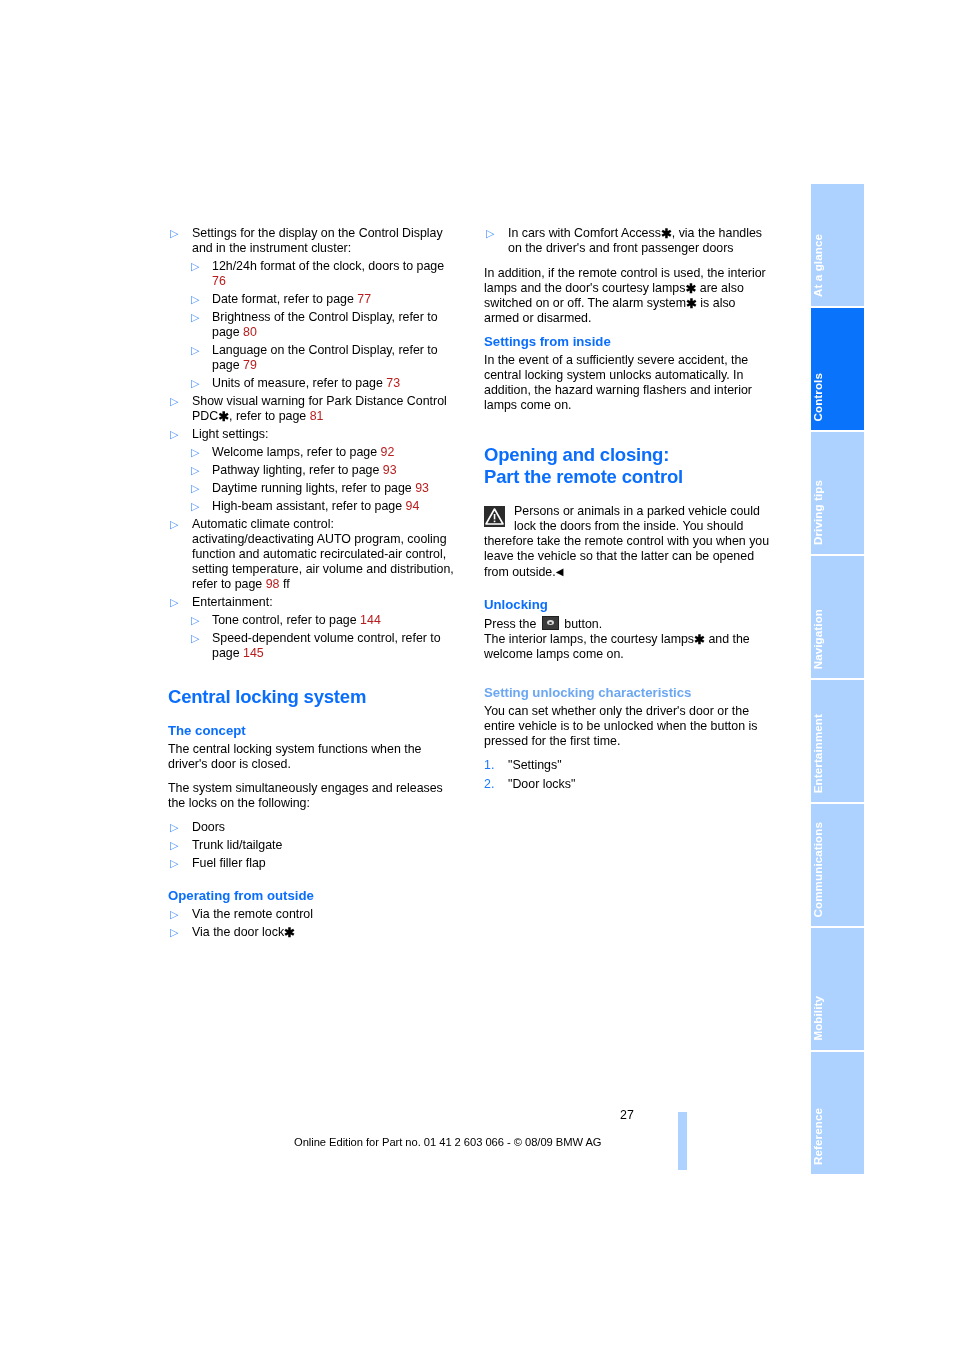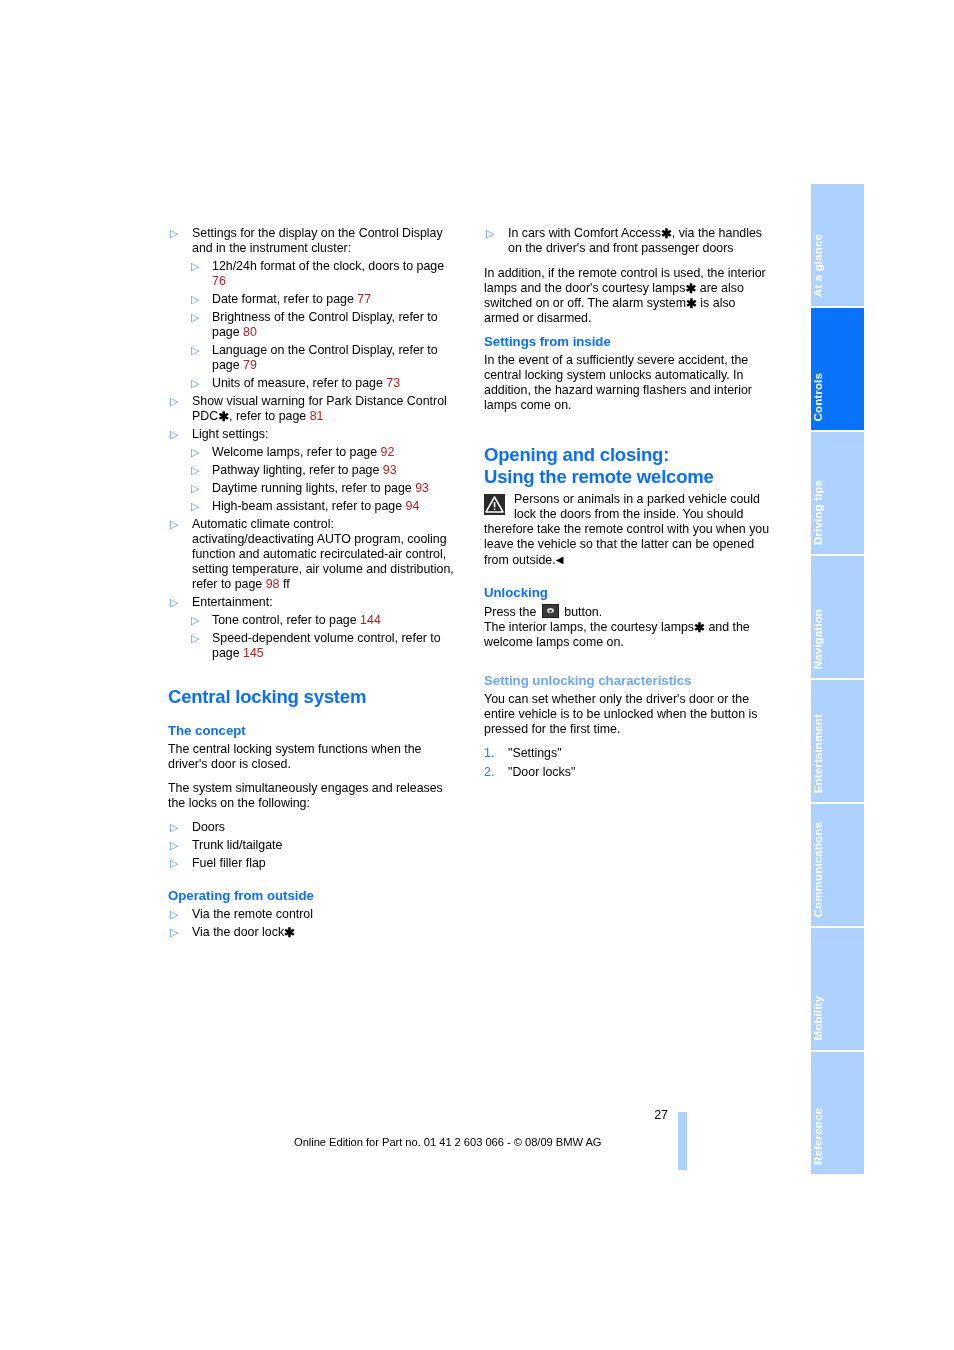--- a/index.html
+++ b/index.html
@@ -85,21 +85,21 @@
 
   
   h1.h-main {
     font-size: 18.5px;
     line-height: 22px;
     font-weight: bold;
     color: #0a6efd;
     margin: 0 0 14px 0;
     letter-spacing: -0.2px;
   }
-  h1.h-main.two-line { margin-bottom: 4px; }
+  h1.h-main.two-line { margin-bottom: 16px; }
   h2.h-sub {
     font-size: 13.2px;
     line-height: 17px;
     font-weight: bold;
     color: #0a6efd;
     margin: 0 0 3px 0;
   }
   h2.h-sub.light { color: #6ba7f2; }
 
   .spacer-lg { height: 22px; }
@@ -196,21 +196,21 @@
     position: absolute;
     left: 0;
     top: 1108px;
     width: 954px;
   }
   #page-num {
     position: absolute;
     left: 620px;
     top: 0px;
     width: 48px;
-    text-align: right;
+    text-align: left;
     font-size: 12.4px;
     color: #000;
   }
   #footer-line {
     position: absolute;
     left: 294px;
     top: 28px;
     font-size: 11.2px;
     color: #000;
     letter-spacing: -0.05px;
@@ -366,21 +366,21 @@
     <p class="para tight"><span>In addition, if the remote control is used, the interior lamps and the door's courtesy lamps</span><span class="ast">✱</span><span> are also switched on or off. The alarm system</span><span class="ast">✱</span><span> is also armed or disarmed.</span></p>
 
 
     <div class="spacer-sm"></div>
 
     <h2 class="h-sub">Settings from inside</h2>
     <p class="para">In the event of a sufficiently severe accident, the central locking system unlocks automatically. In addition, the hazard warning flashers and interior lamps come on.</p>
 
     <div class="spacer-lg"></div>
 
-    <h1 class="h-main two-line"><span>Opening and closing:</span><br><span>Using the remote welcome</span></h1>
+    <h1 class="h-main two-line"><span>Opening and closing:</span><br><span>Part the remote control</span></h1>
 
     <div class="warn-block">
       <span class="warn-ico">
         <svg width="21" height="21" viewBox="0 0 21 21" aria-hidden="true">
           <polygon points="10.5,3 19,18 2,18" fill="none" stroke="#ffffff" stroke-width="1.6" stroke-linejoin="round"></polygon>
           <rect x="9.75" y="8" width="1.6" height="5.4" fill="#ffffff"></rect>
           <rect x="9.75" y="14.6" width="1.6" height="1.6" fill="#ffffff"></rect>
         </svg>
       </span>
       <span>Persons or animals in a parked vehicle could lock the doors from the inside. You should therefore take the remote control with you when you leave the vehicle so that the latter can be opened from outside.</span><span class="endmark">◀</span>

